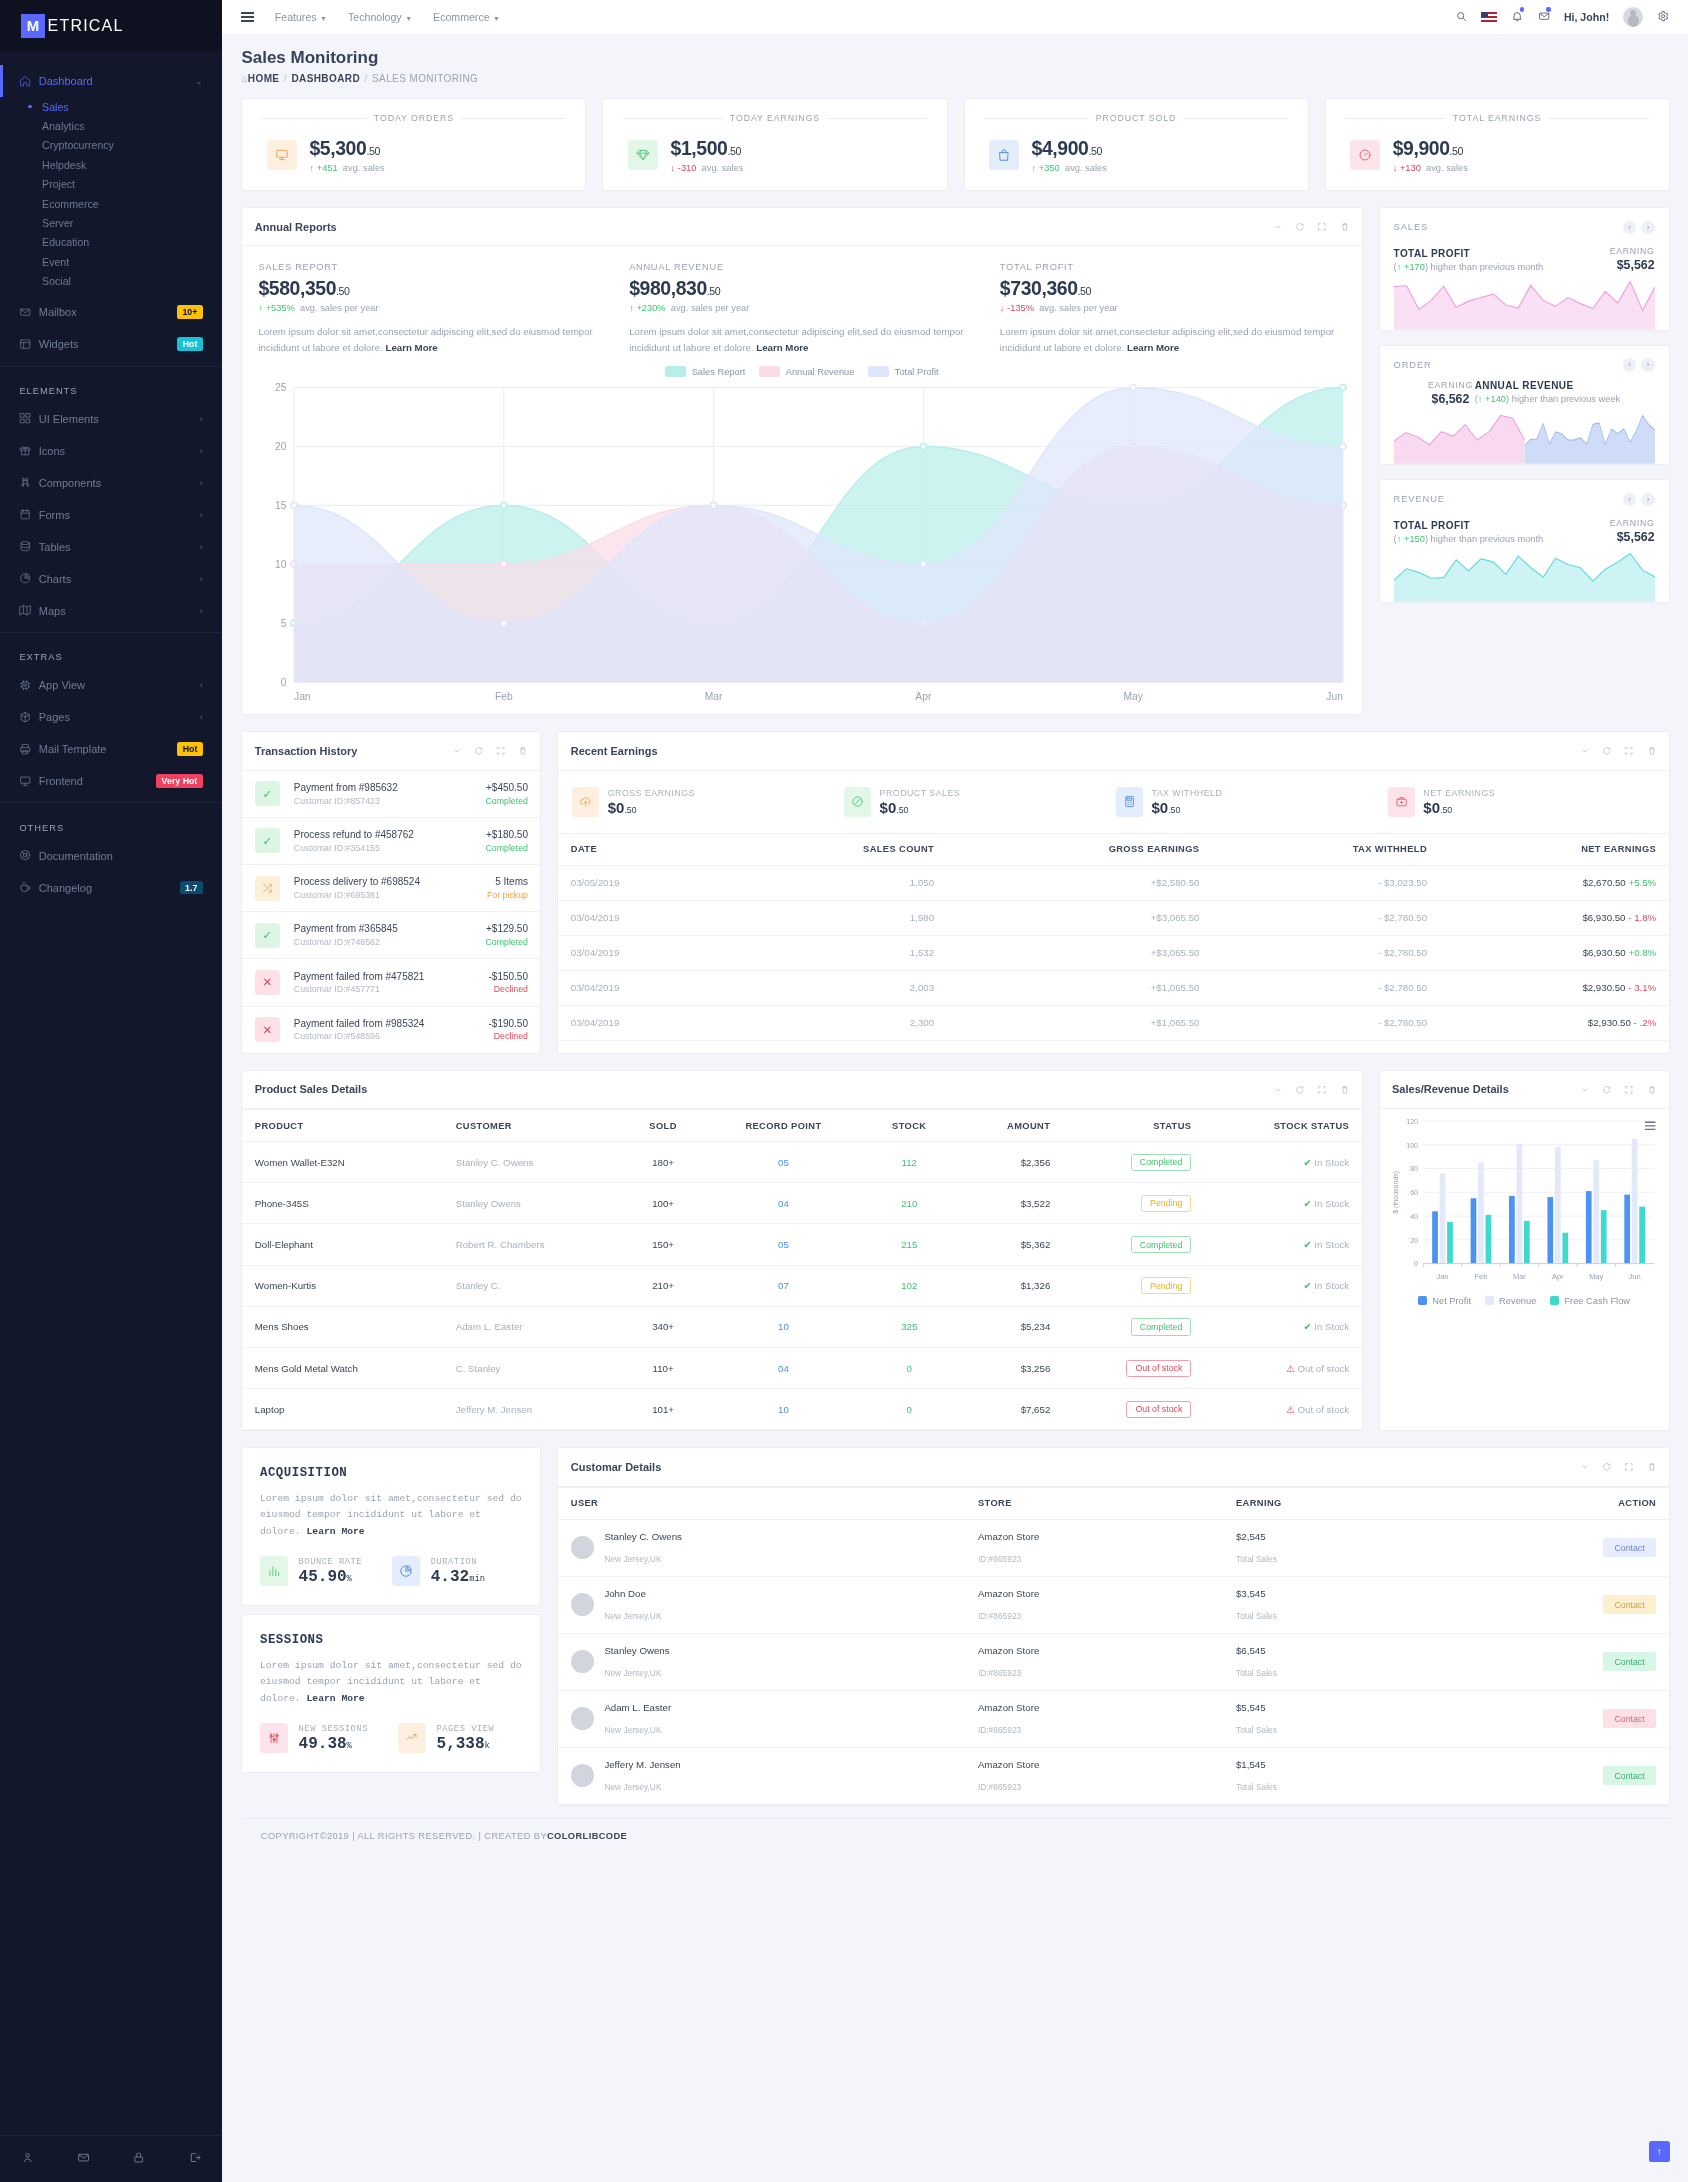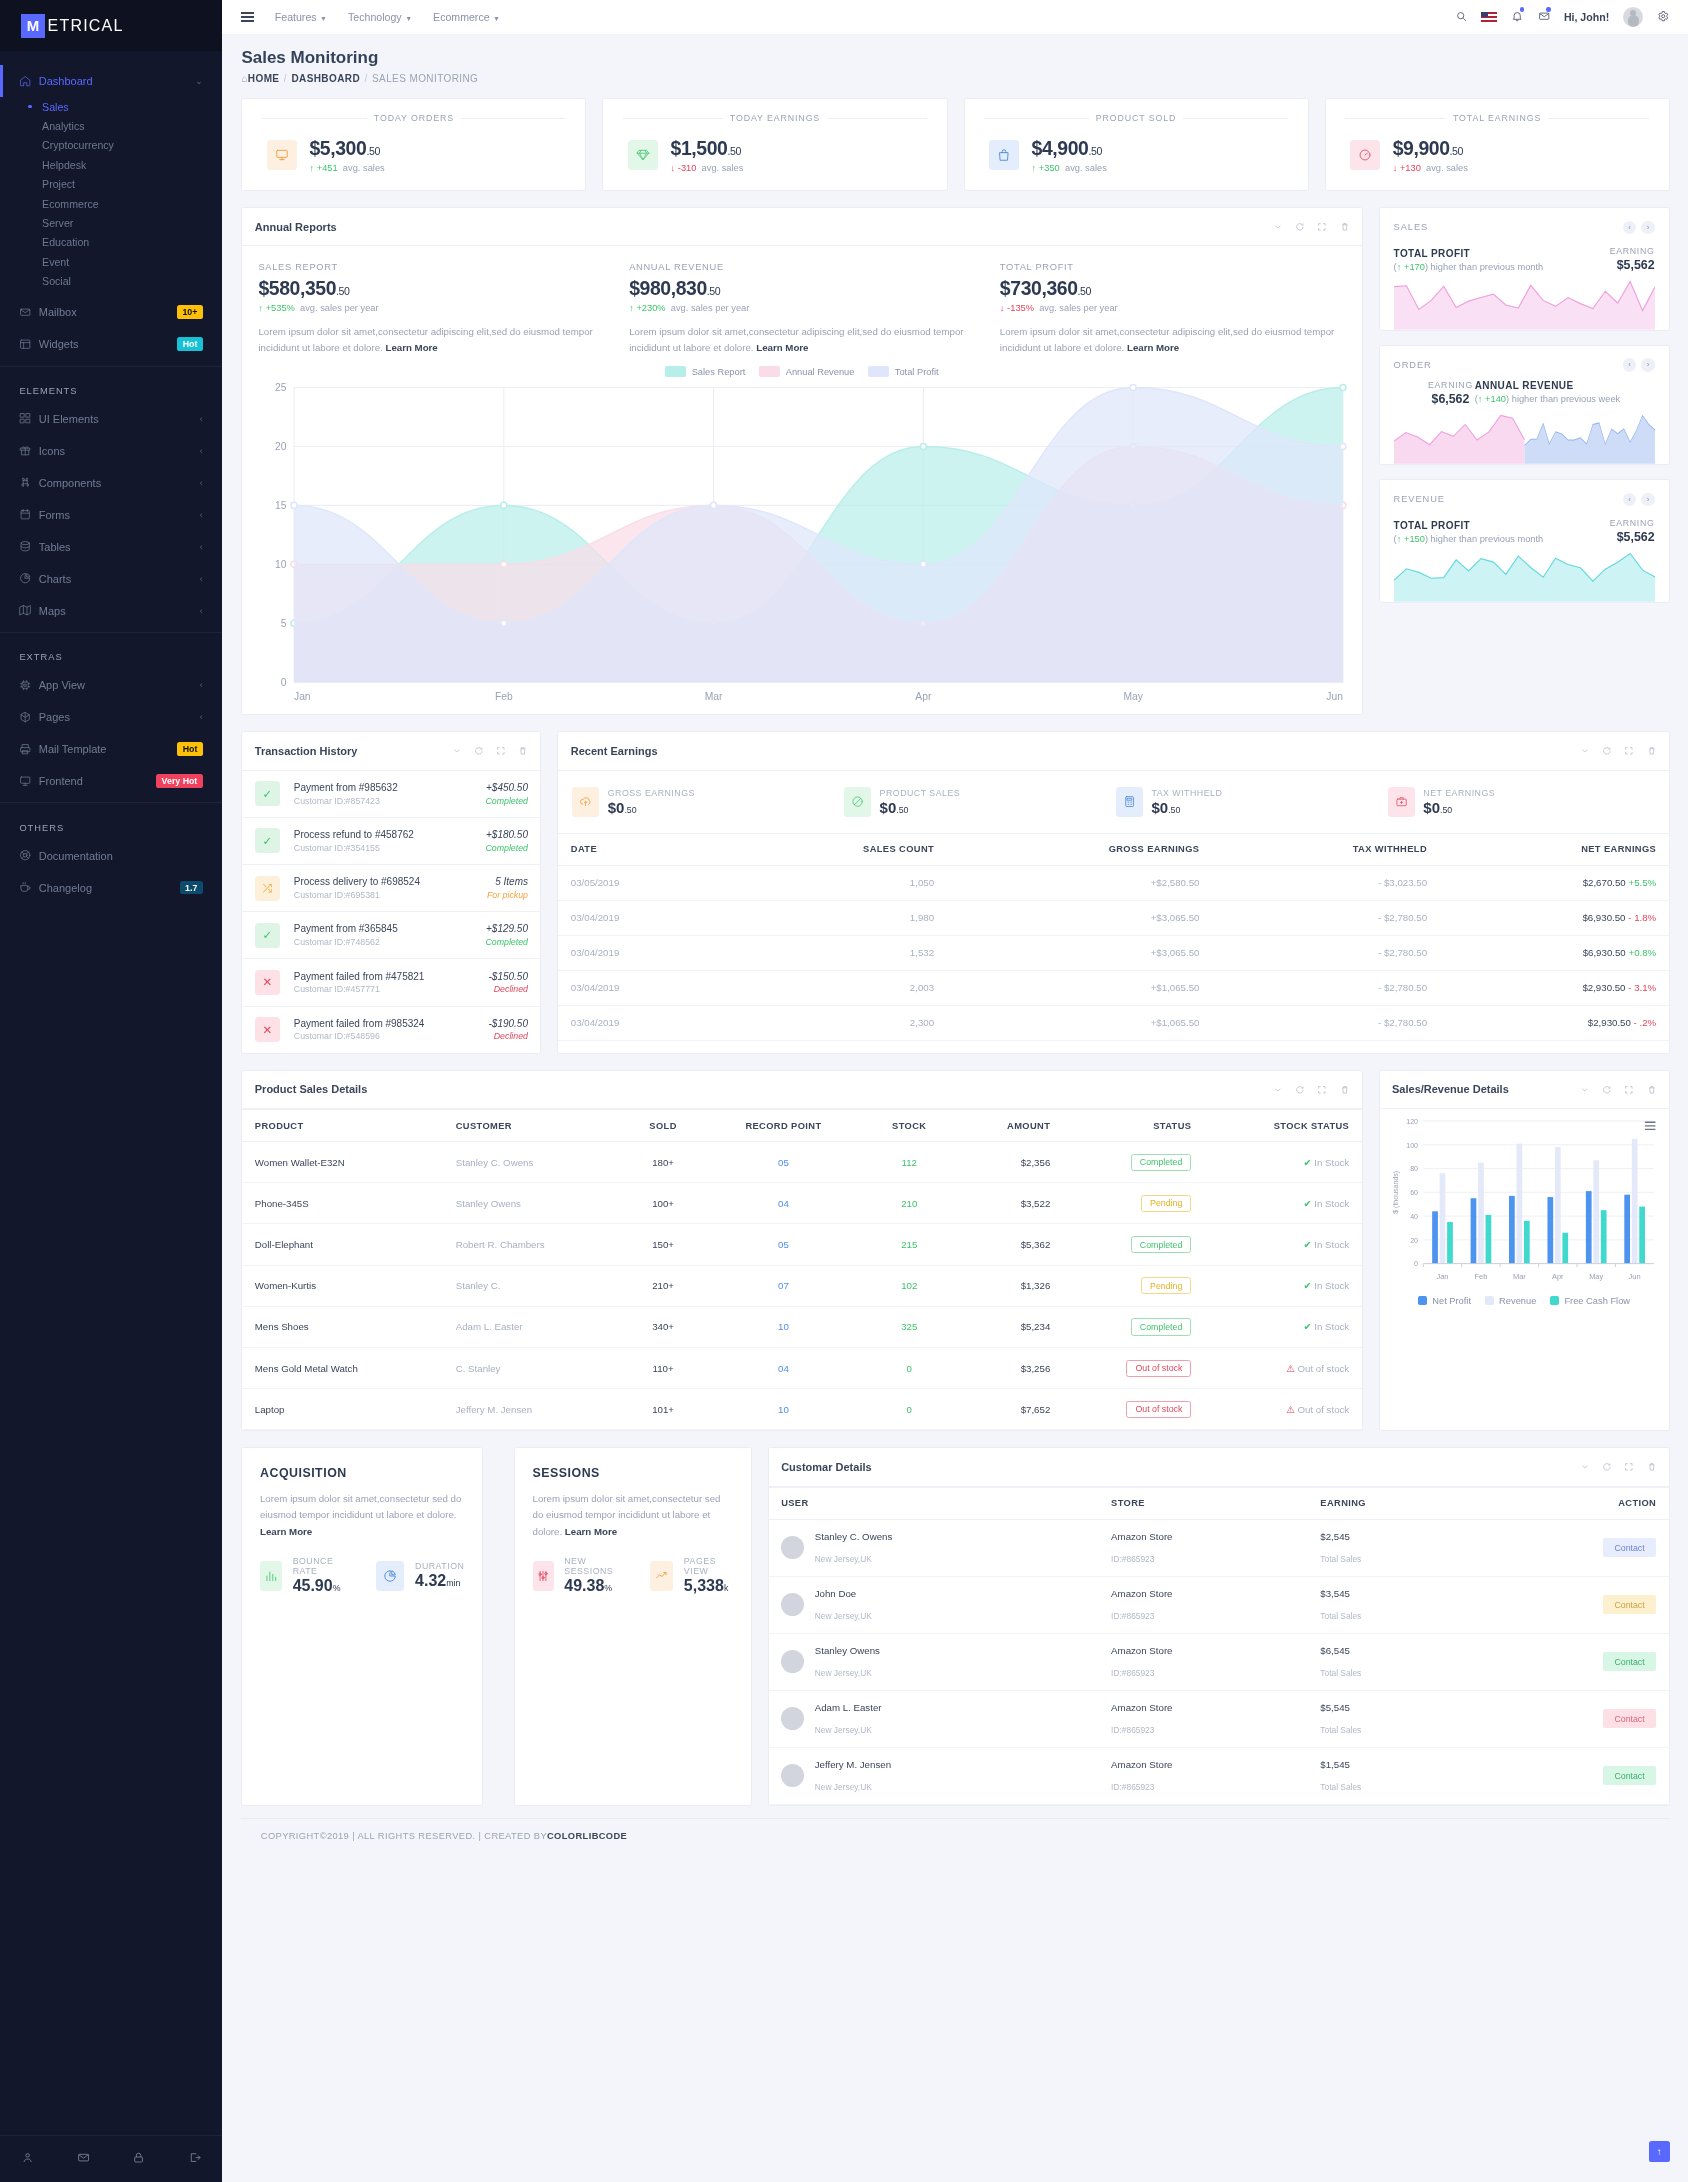--- a/index.html
+++ b/index.html
@@ -117,21 +117,21 @@
   .mini-e .v { font-size:12.4px; font-weight:600; color:#2e3a51; margin-top:1.8px; }
 
   
   .tx { display:flex; align-items:center; padding: 10.6px 12.4px; border-bottom:0.9px solid #f0f1f6; }
   .tx:last-child{border-bottom:none;}
   .tx-ic { width:25px;height:25px;border-radius:3.5px;display:flex;align-items:center;justify-content:center;
     font-size:11.5px; margin-right:14px; }
   .tx-main{flex:1;}
   .tx-t{font-size:10px;color:#3b4559;}
   .tx-s{font-size:8.8px;color:#b2b8c6;margin-top:2.6px;}
-  .tx-r{text-align:right;font-style:italic;}
+  .tx-r{text-align:right;}
   .tx-a{font-size:10px;color:#3b4559;}
   .tx-st{font-size:8.8px;margin-top:2.6px;}
   .st-green{color:#3ec46d;} .st-orange{color:#f5a33c;} .st-red{color:#e2455b;}
 
   
   .er-sum { display:flex; padding: 16px 14px; gap: 5.3px; }
   .er-item { flex:1; display:flex; align-items:center; gap:8.8px; }
   .er-ic { width:26.5px;height:30px;border-radius:3.5px;display:flex;align-items:center;justify-content:center;}
   .er-ic svg{width:13.2px;height:13.2px;fill:none;stroke-width:1.4;}
   .er-l{font-size:8.8px;letter-spacing:0.5px;color:#a9b0c0;}
@@ -1135,21 +1135,21 @@
                 <span class="lg">
                   <i style="width:8.8px;height:8.8px;background:#3fd9cd"></i>
                   <span>Free Cash Flow</span>
                 </span>
               </div>
           </div>
         </div>
       </div>
 
       <div class="row" style="margin-top:16px;">
-        <div style="flex:0 0 300px;display:flex;flex-direction:row;gap:31px;">
+        <div style="flex:0 0 300px;display:flex;flex-direction:column;gap:8px;font-family:Liberation Mono, monospace;">
           <div class="card acq">
             <div class="acq-t">ACQUISITION</div>
             <div class="acq-p">
               <span>Lorem ipsum dolor sit amet,consectetur sed do eiusmod tempor incididunt ut labore et dolore. </span><b>Learn More</b>
             </div>
             <div class="acq-row" id="acq-metrics">
                 <div class="acq-m">
                   <div class="acq-ic" style="background:#e2f7e8">
                     <svg viewBox="0 0 24 24" style="width:14px;height:14px;fill:none;stroke:#3ec46d;stroke-width:1.4;stroke-linecap:round;stroke-linejoin:round">
                       <path d="M5 20V12M10 20V5M15 20V9M20 20V14"></path>

